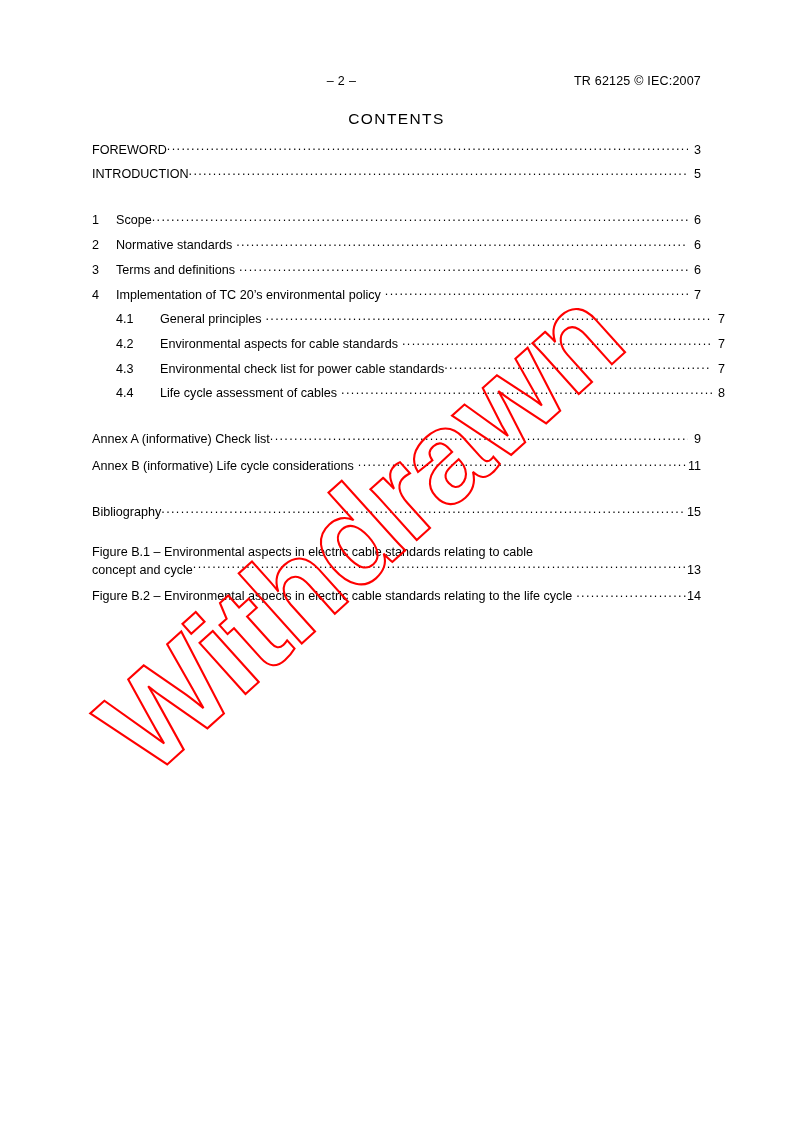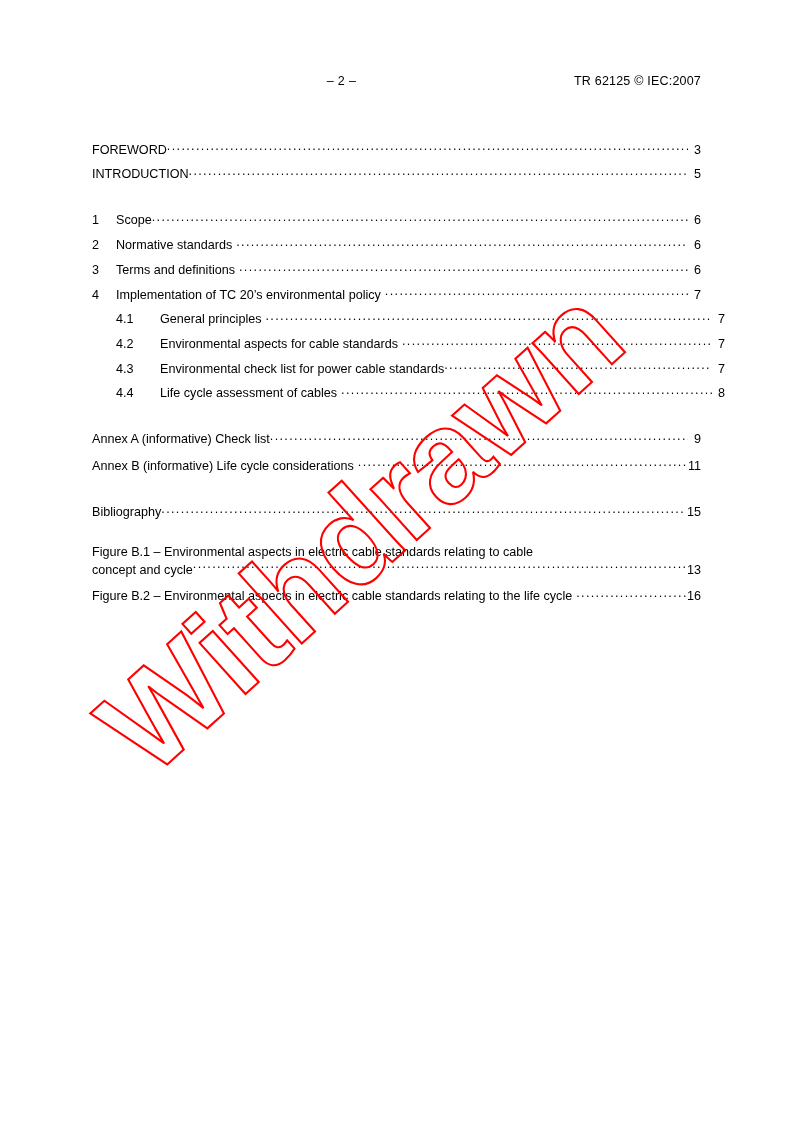--- a/index.html
+++ b/index.html
@@ -166,20 +166,21 @@
 </head>
 <body>
 
 <div class="page">
 
   <div class="page-header">
     <div class="header-folio">– 2 –</div>
     <div class="header-docref">TR 62125 © IEC:2007</div>
   </div>
 
+  <div class="contents-title">CONTENTS</div>
 
   <div class="toc">
 
     <div class="toc-row gap-xs">
       <span class="toc-label">FOREWORD</span>
       <span class="leader nogap"></span>
       <span class="toc-page">3</span>
     </div>
 
     <div class="toc-row gap-lg">
@@ -267,21 +268,21 @@
       <span class="fig-second">
         <span class="toc-label">concept and cycle</span>
         <span class="leader nogap"></span>
         <span class="toc-page">13</span>
       </span>
     </div>
 
     <div class="toc-row" style="margin-top:2px">
       <span class="toc-label">Figure B.2 – Environmental aspects in electric cable standards relating to the life cycle</span>
       <span class="leader" style="margin-left:4px"></span>
-      <span class="toc-page">16</span>
+      <span class="toc-page">14</span>
     </div>
 
   </div>
 
   <div class="watermark">
     <svg viewBox="0 0 793 1122" xmlns="http://www.w3.org/2000/svg" aria-hidden="true">
       <text class="wm-text" x="150" y="780" transform="rotate(-42 150 780)">Withdrawn</text>
     </svg>
   </div>
 

